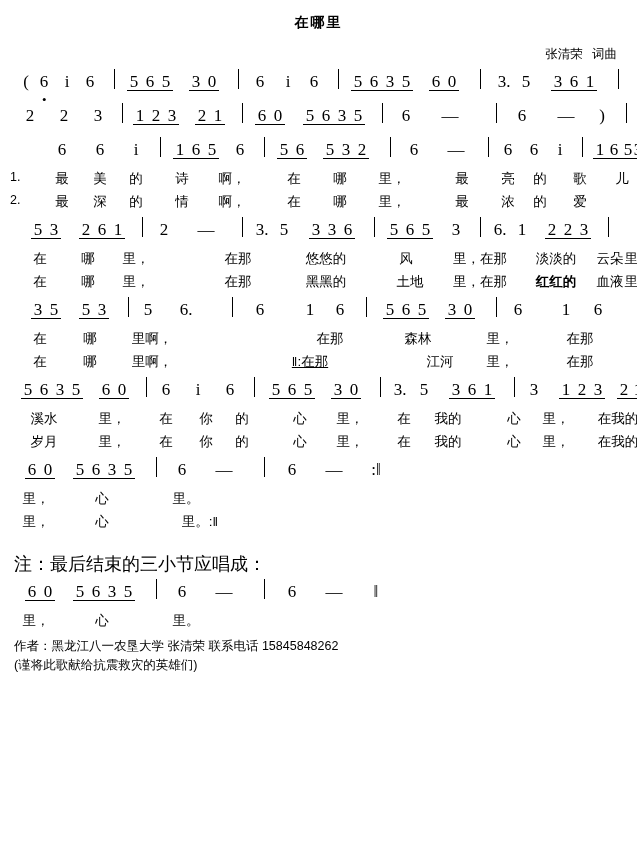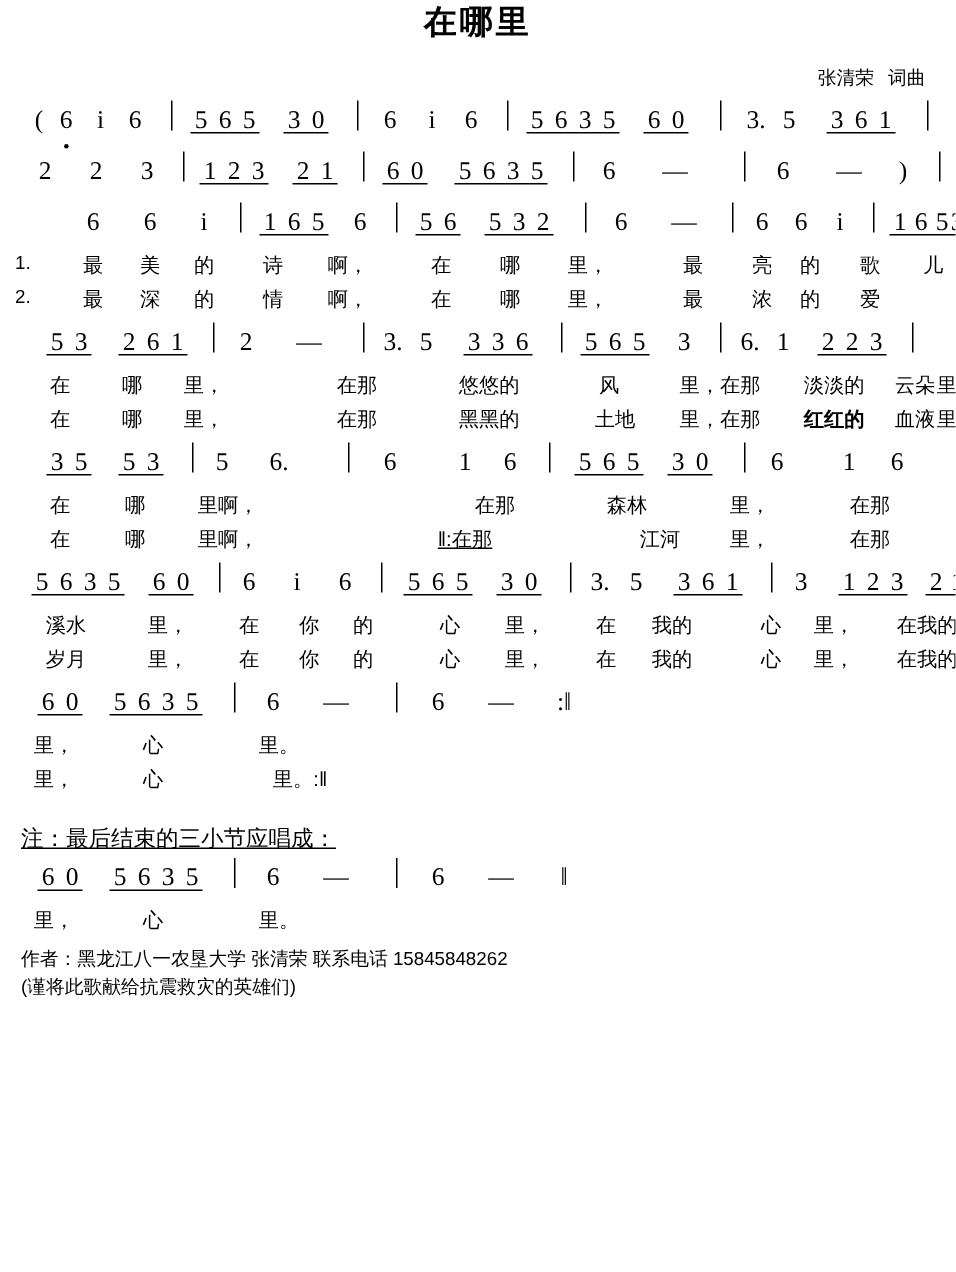--- a/index.html
+++ b/index.html
@@ -14,23 +14,24 @@
     color: #000;
     overflow: hidden;
   }
   .sheet {
     position: relative;
     width: 637px; height: 848px;
     padding: 0;
   }
   .title {
     text-align: center;
-    font-size: 22px;
+    font-size: 14px;
     font-weight: bold;
     letter-spacing: 2px;
+    margin-top: 14px;
     font-family: "Liberation Sans", sans-serif;
   }
   .meta-row {
     position: relative;
     margin-top: 14px;
     height: 20px;
     font-size: 12.5px;
     font-family: "Liberation Sans", sans-serif;
   }
   .meta-left {
@@ -91,23 +92,22 @@
     white-space: nowrap;
   }
   .lnum {
     position: absolute;
     left: 0; top: 2px;
     font-size: 12.5px;
     font-family: "Liberation Sans", sans-serif;
   }
   .note-block {
     margin: 18px 14px 0 14px;
-    font-size: 15px;
+    font-size: 18px;
     font-family: "Liberation Sans", sans-serif;
-    text-decoration: underline;
   }
   .footer {
     margin: 4px 14px 0 14px;
     font-size: 12.5px;
     font-family: "Liberation Sans", sans-serif;
     line-height: 1.5;
   }
   .ftr-line { white-space: nowrap; }
 </style>
 </head>

